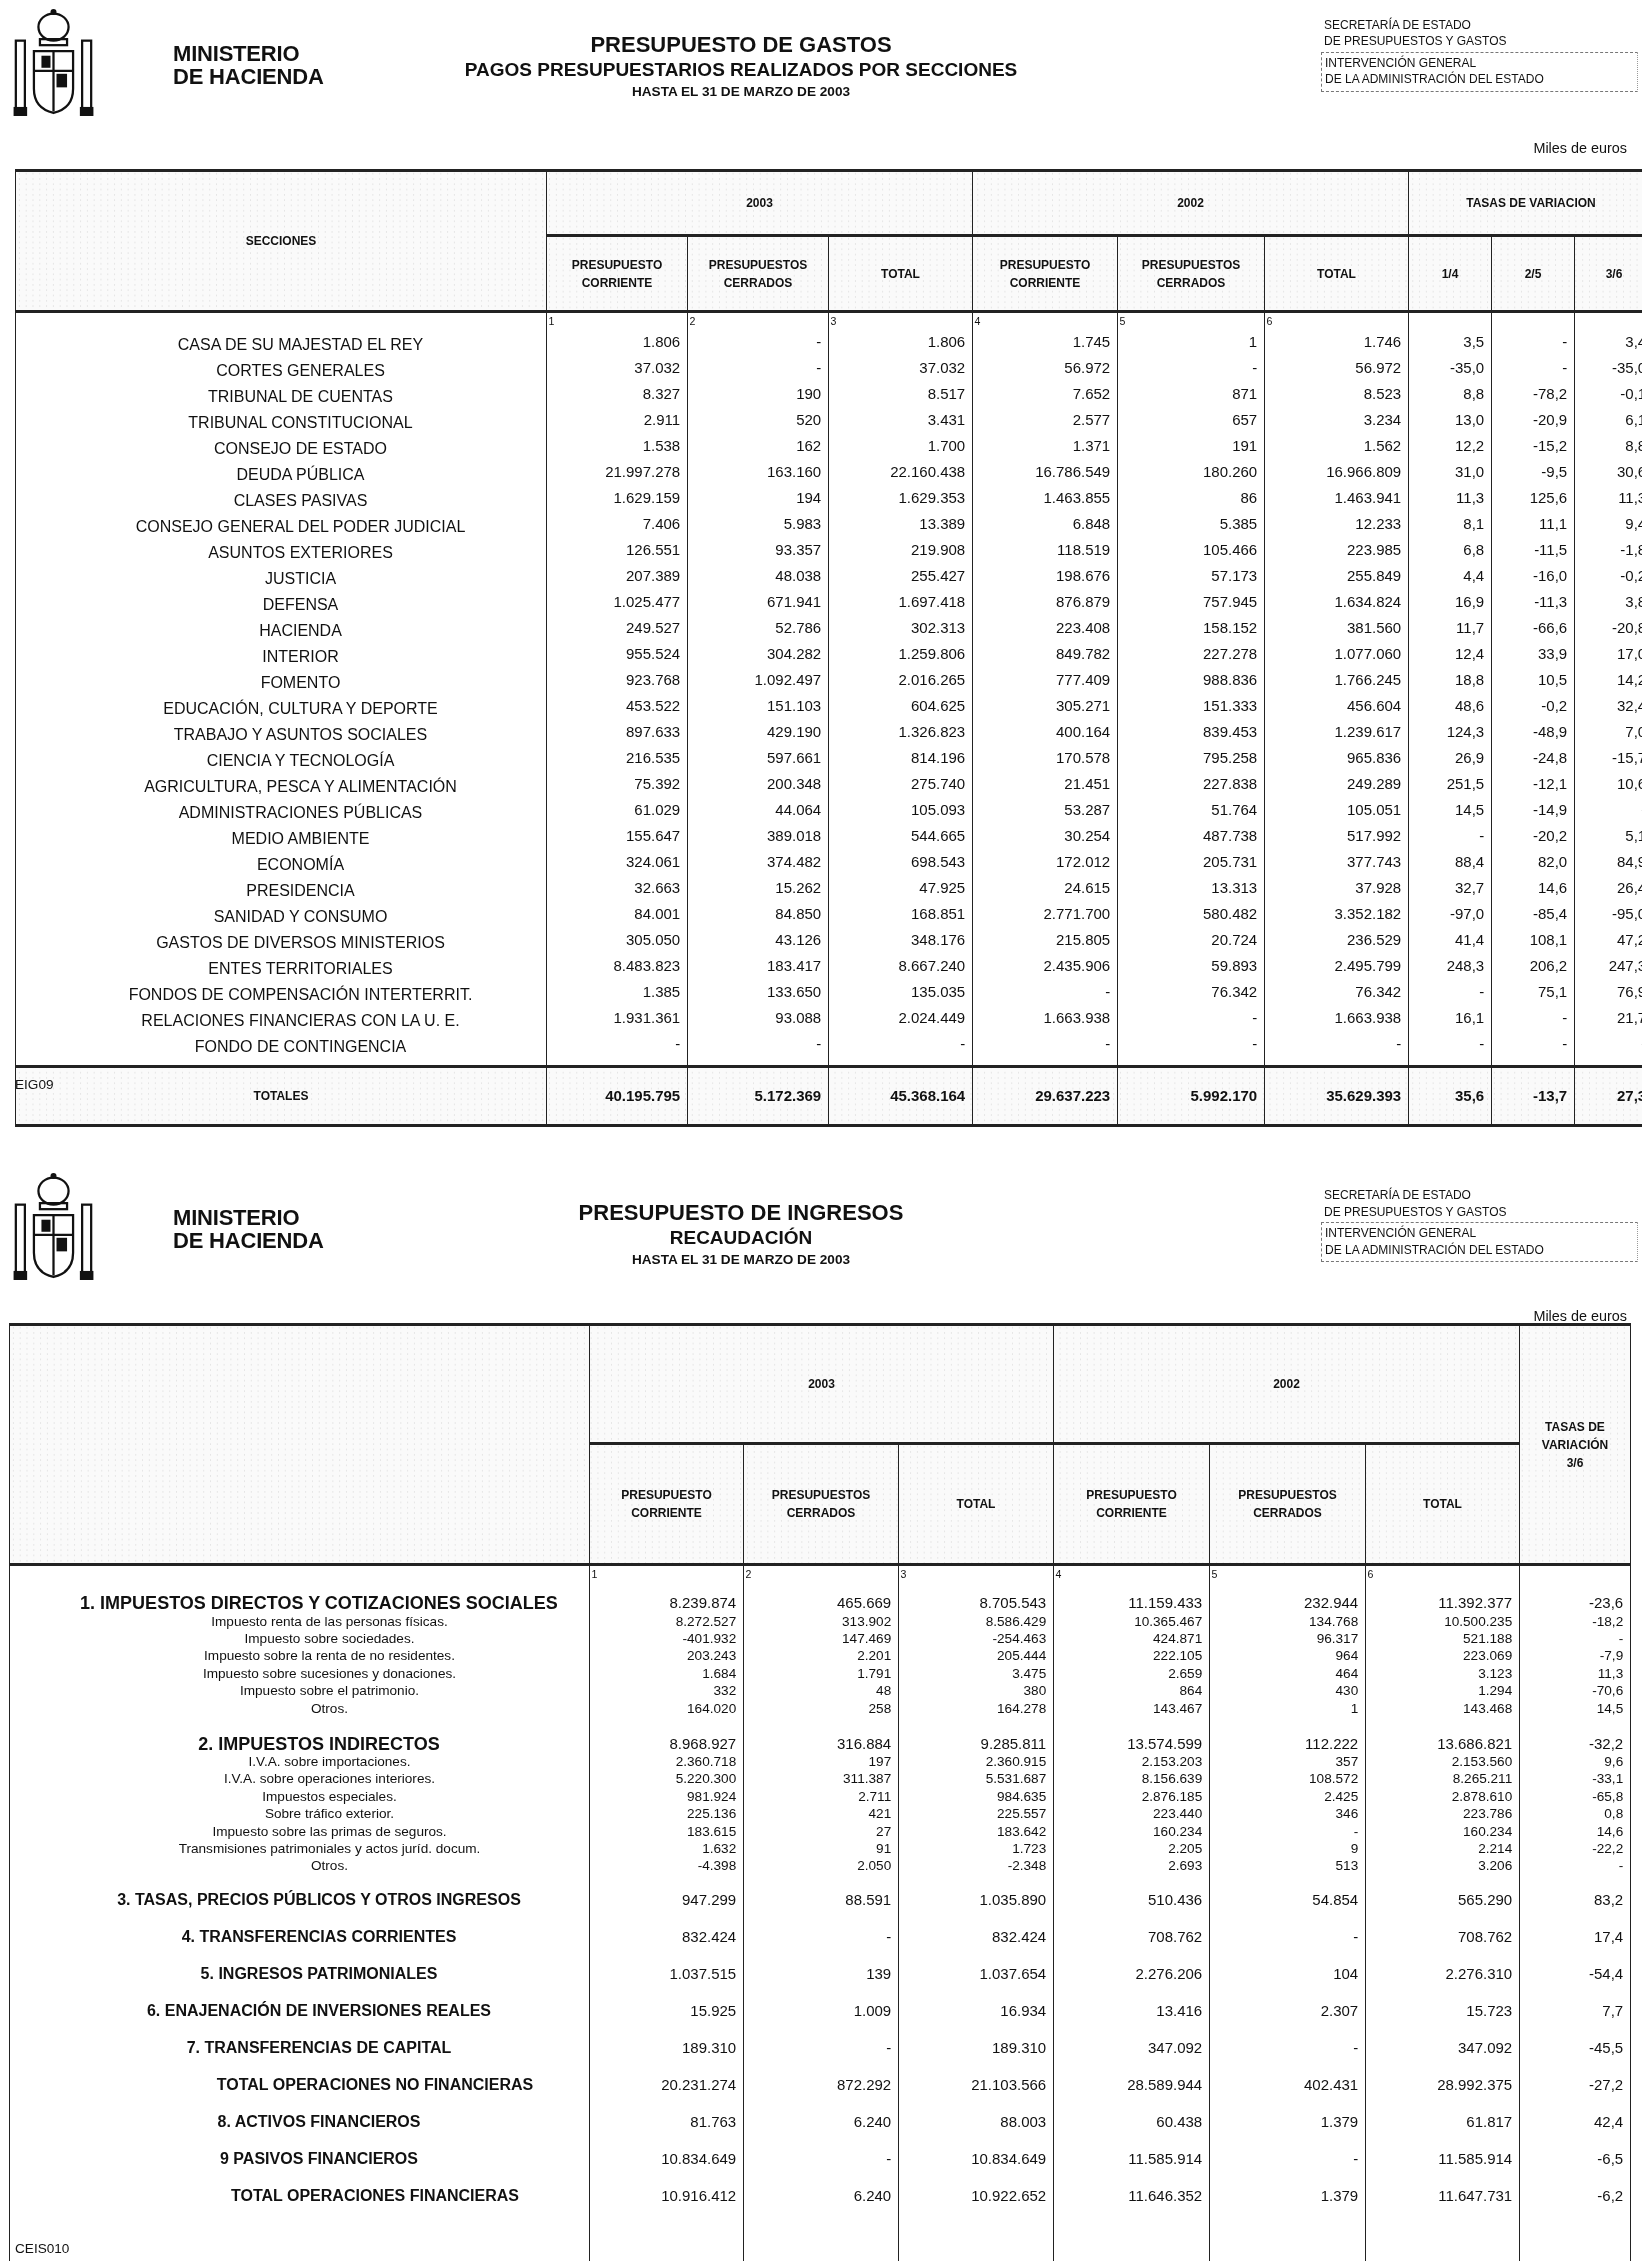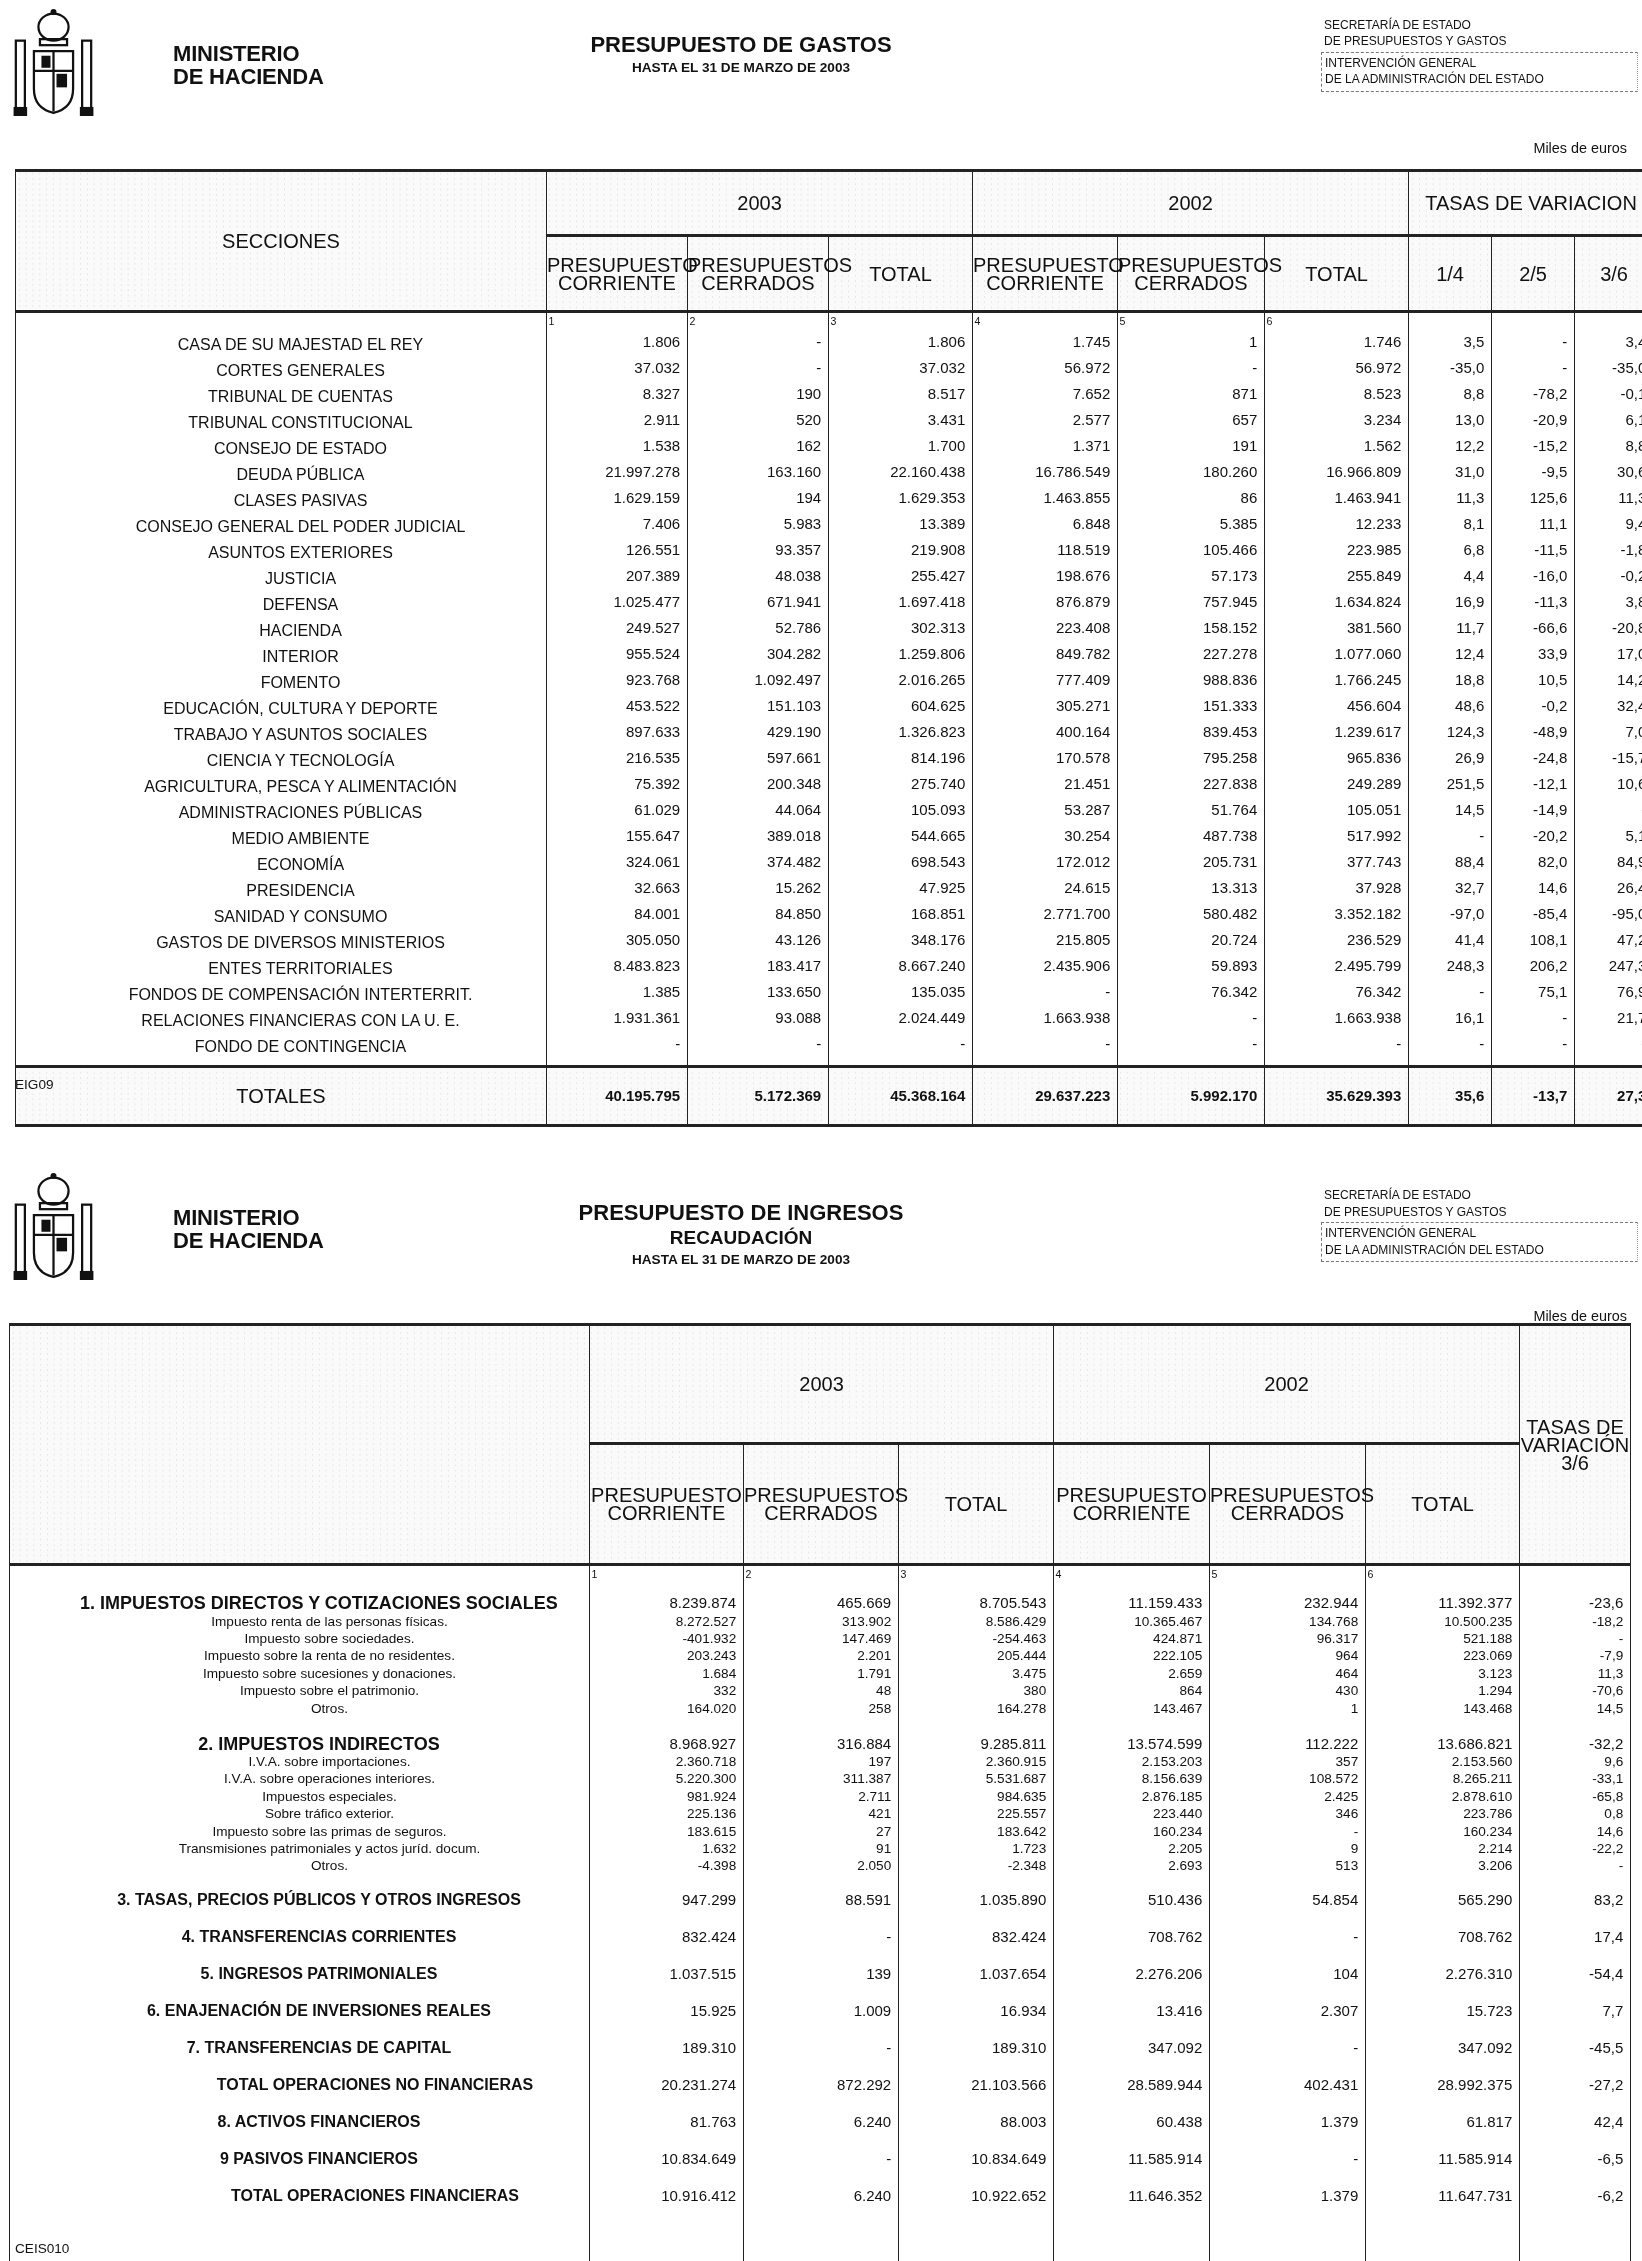--- a/index.html
+++ b/index.html
@@ -25,21 +25,21 @@
   #page2 .agency { top: 23px; }
   .agency .box { border: 1.5px dashed #777; border-right: 0.8px dotted #999; padding: 1.5px 3px 3px 3px; margin-left: -3px; width: 317px; margin-top: 2.3px; }
   .units { position: absolute; right: 15px; font-size: 14.4px; }
   #page1 .units { top: 140px; }
   #page2 .units { top: 144px; }
   .code { position: absolute; left: 15px; font-size: 13.6px; }
 
   
   table { border-collapse: collapse; position: absolute; table-layout: fixed; }
   td, th { font-size: 15px; line-height: 16.6px; }
-  .hdr { font-weight: normal; text-align: center; font-size: 20px; line-height: 18px; }
+  .hdr { font-weight: bold; text-align: center; font-size: 12px; line-height: 18px; }
   .shade { background-image: radial-gradient(#bbb 0.5px, transparent 0.6px); background-size: 6.8px 5.3px; background-color: #fafafa; }
   .num { text-align: right; padding-right: 6.8px; white-space: nowrap; }
   .lbl { text-align: center; white-space: nowrap; }
   .colno { font-size: 10.6px; vertical-align: top; padding-left: 1.5px; text-align: left; height: 16.6px; }
   .vr { border-right: 1.5px solid #222; }
   .thick-b { border-bottom: 3px solid #222; }
   .thick-t { border-top: 3px solid #222; }
   .bold { font-weight: bold; }
 
   
@@ -81,20 +81,21 @@
         <rect x="40" y="66" width="12" height="16"></rect>
         <rect x="60" y="90" width="14" height="18"></rect>
       </g>
   </svg>
   <div class="ministry">
     <div>MINISTERIO</div>
     <div>DE HACIENDA</div>
   </div>
   <div class="titles">
     <div class="t1">PRESUPUESTO DE GASTOS</div>
+    <div class="t2">PAGOS PRESUPUESTARIOS REALIZADOS POR SECCIONES</div>
     <div class="t3">HASTA EL 31 DE MARZO DE 2003</div>
   </div>
   <div class="agency">
     <div>SECRETARÍA DE ESTADO</div>
     <div>DE PRESUPUESTOS Y GASTOS</div>
     <div class="box">
       <div>INTERVENCIÓN GENERAL</div>
       <div>DE LA ADMINISTRACIÓN DEL ESTADO</div>
     </div>
   </div>

